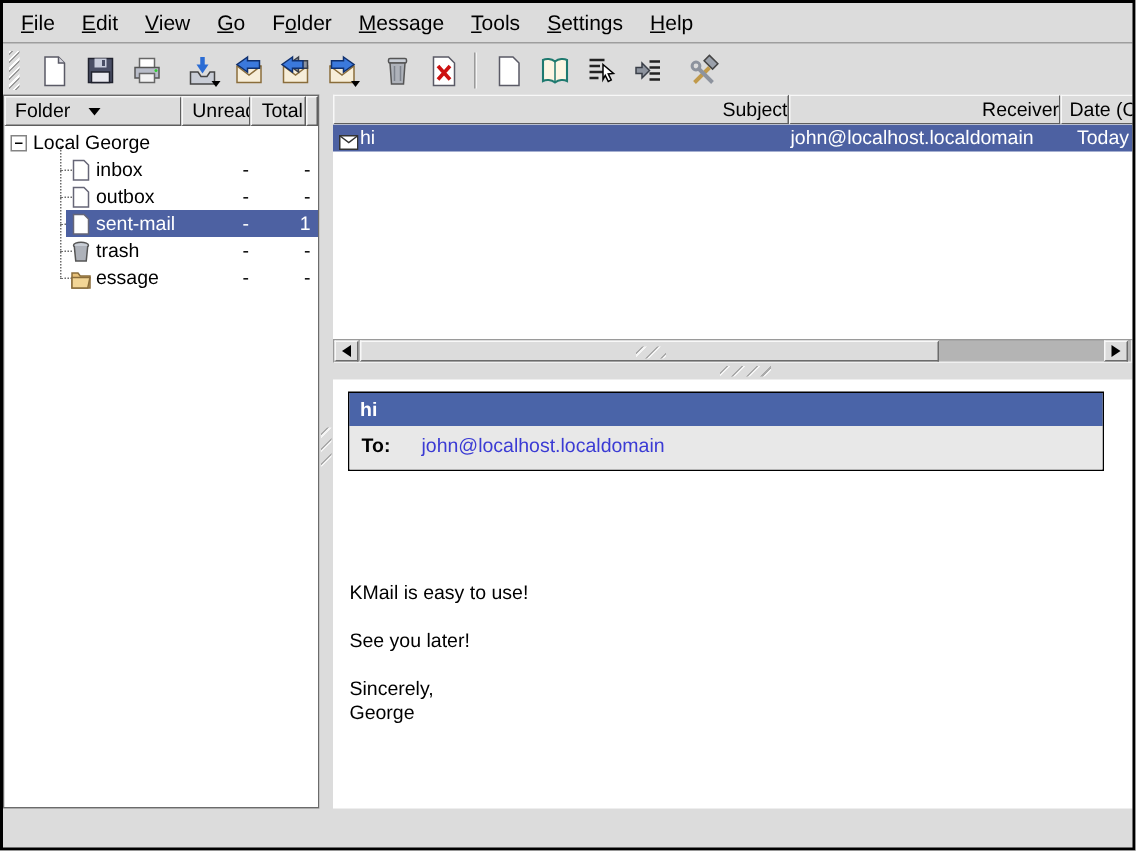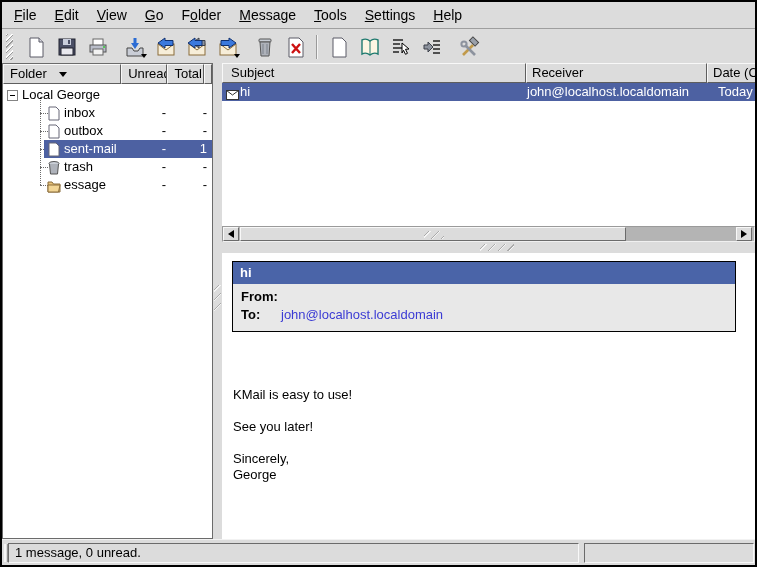--- a/index.html
+++ b/index.html
@@ -59,21 +59,21 @@
 
   
   .vsplit{position:absolute;top:63px;left:213px;width:9px;height:476px;background:#dcdcdc;}
   .vsplit .grip{position:absolute;top:222px;left:1px;width:7px;height:26px;
     background:repeating-linear-gradient(135deg,transparent 0 3px,#aaa 3px 4px,#f5f5f5 4px 5px,transparent 5px 7px);}
   .hsplit{position:absolute;top:242px;left:222px;width:533px;height:11px;background:#dcdcdc;}
   .hsplit .grip{position:absolute;left:258px;top:2px;width:34px;height:7px;
     background:repeating-linear-gradient(135deg,transparent 0 3px,#aaa 3px 4px,#f5f5f5 4px 5px,transparent 5px 7px);}
 
   
-  .msg-hdr{position:absolute;top:63px;left:222px;width:533px;height:20px;display:flex;overflow:hidden;}
+  .msg-hdr{position:absolute;top:63px;left:222px;width:533px;height:20px;display:flex;overflow:hidden;text-align:right;}
   .msg-hdr .hdr-cell{flex:none;}
   .msg-list{position:absolute;top:83px;left:222px;width:533px;height:143px;background:#fff;overflow:hidden;}
   .mrow{position:relative;height:18px;line-height:18px;width:100%;}
   .mrow.sel{background:#4d61a2;color:#fff;}
   .micon{position:absolute;left:4px;top:4px;}
   .msubject{position:absolute;left:18px;}
   .mreceiver{position:absolute;left:305px;white-space:nowrap;}
   .mdate{position:absolute;left:496px;white-space:nowrap;}
 
   
@@ -359,32 +359,26 @@
   </div>
 
   <div class="hsplit">
       <span class="grip"></span>
     </div>
 
   <div class="preview">
     <div class="pv-box">
       <div class="pv-title">hi</div>
       <div class="pv-hdrs">
-        <div class="pv-row"><span class="pv-label">From:</span><span></span></div>
         <div class="pv-row"><span class="pv-label">To:</span><span class="pv-link">john@localhost.localdomain</span></div>
       </div>
     </div>
     <div class="pv-body">KMail is easy to use!
 
 See you later!
 
 Sincerely,
 George</div>
   </div>
 
-  <div class="statusbar">
-    <span class="st-grip"></span>
-    <span class="st-panel st-1">1 message, 0 unread.</span>
-    <span class="st-panel st-2"></span>
-  </div>
 
   <div class="frame"></div>
 </div>
 
 </body></html>

